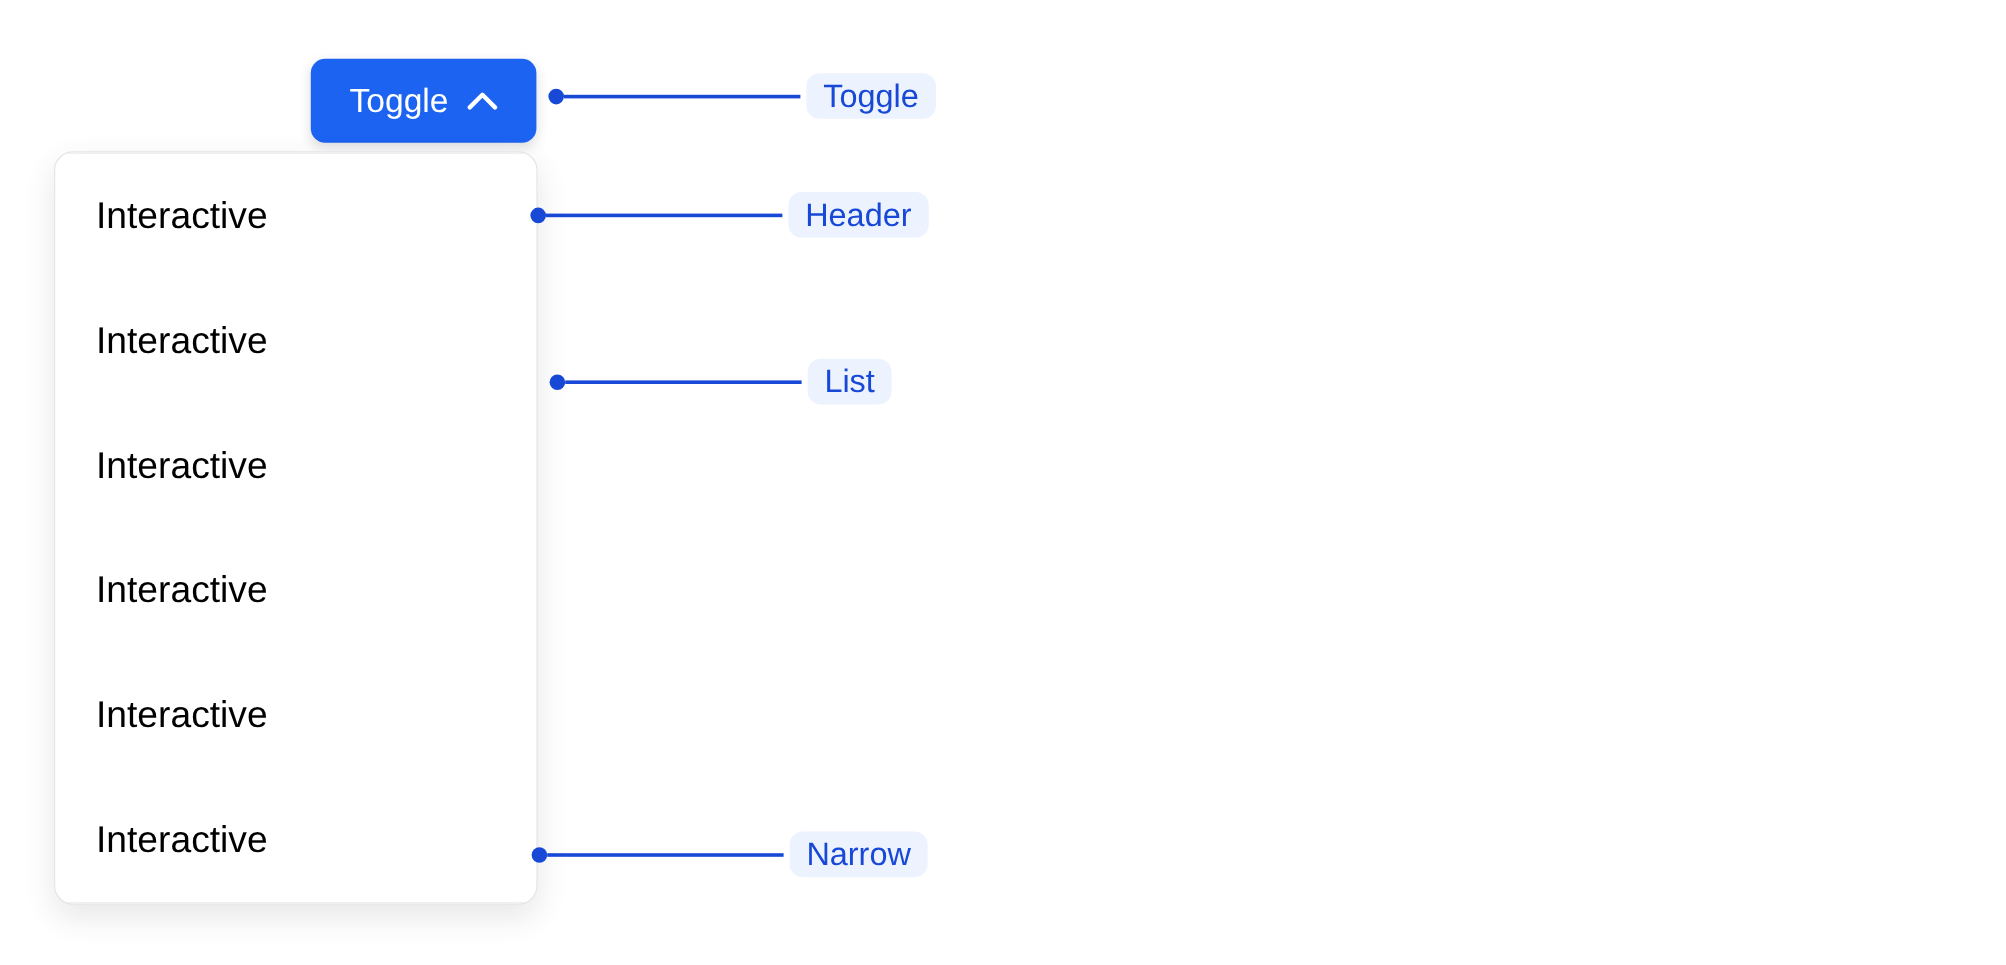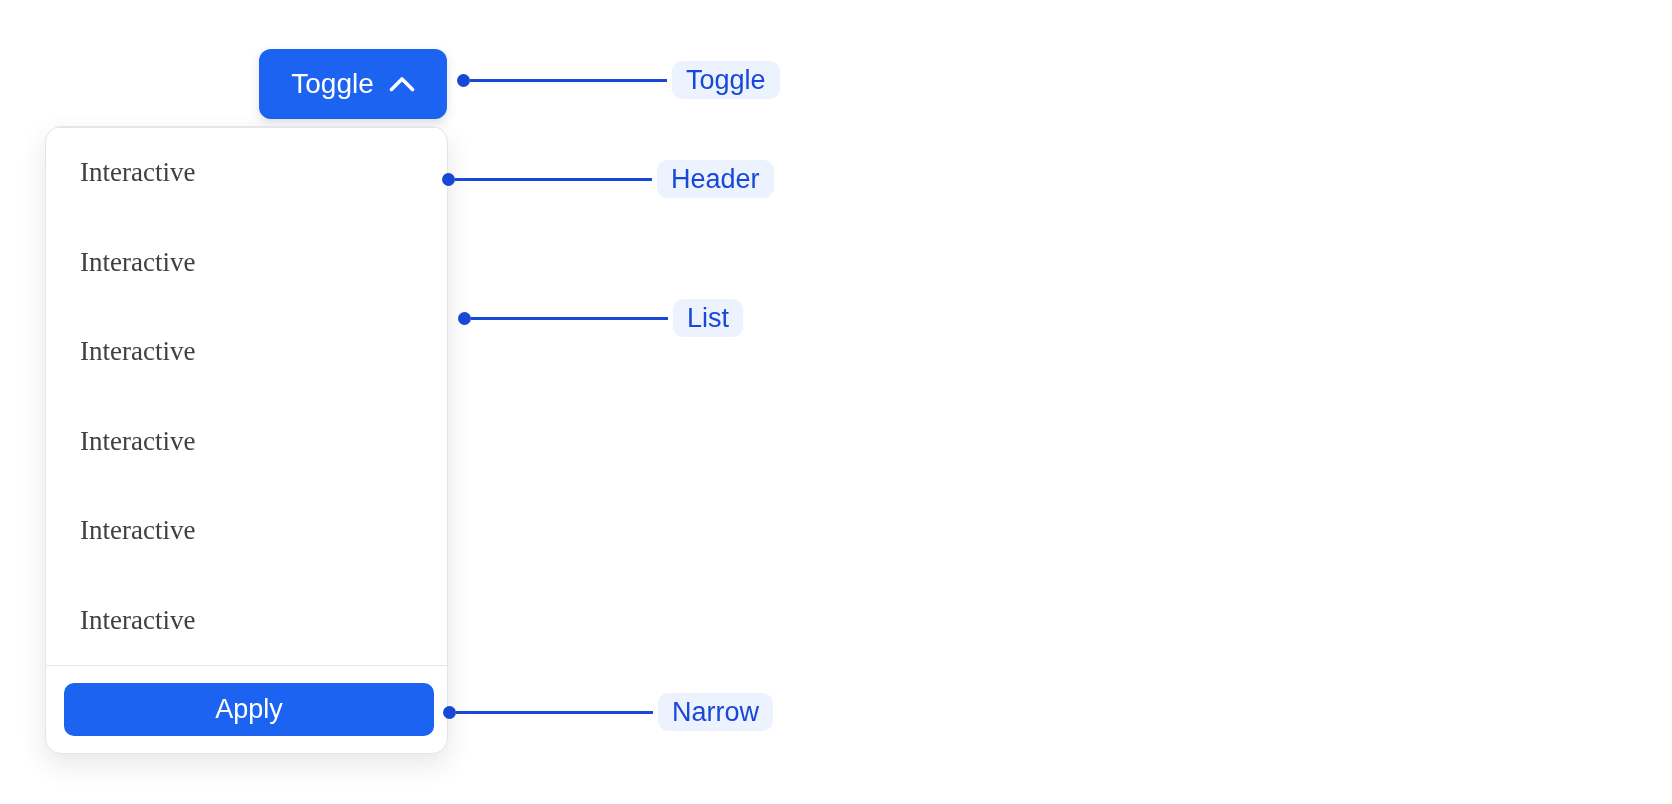--- a/index.html
+++ b/index.html
@@ -81,24 +81,23 @@
   .panel-list {
     flex: 1 1 auto;
     display: flex;
     flex-direction: column;
   }
   .list-item {
     flex: 1 1 auto;
     display: flex;
     align-items: center;
     padding-left: 34px;
-    font-size: 27px;
-    color: #404040;
+    font-size: 31px;
+    color: #000000;
     cursor: pointer;
-    font-family: Liberation Serif, serif;
   }
 
   .panel-footer {
     position: relative;
     height: 87px;
     flex: 0 0 auto;
   }
   .apply-btn {
     position: absolute;
     left: 18px; top: 17px;
@@ -176,23 +175,20 @@
       <div class="list-item">Interactive</div>
       <div class="list-item">Interactive</div>
       <div class="list-item">Interactive</div>
       <div class="list-item">Interactive</div>
       <div class="list-item">Interactive</div>
       <div class="list-item">Interactive</div>
     </div>
 
     <div class="divider"></div>
 
-    <div class="panel-footer">
-      <button class="apply-btn">Apply</button>
-    </div>
 
   </div>
 
   <div class="annotation ann-toggle">
     <span class="ann-dot"></span>
     <span class="ann-line"></span>
     <span class="ann-badge">Toggle</span>
   </div>
 
   <div class="annotation ann-header">

